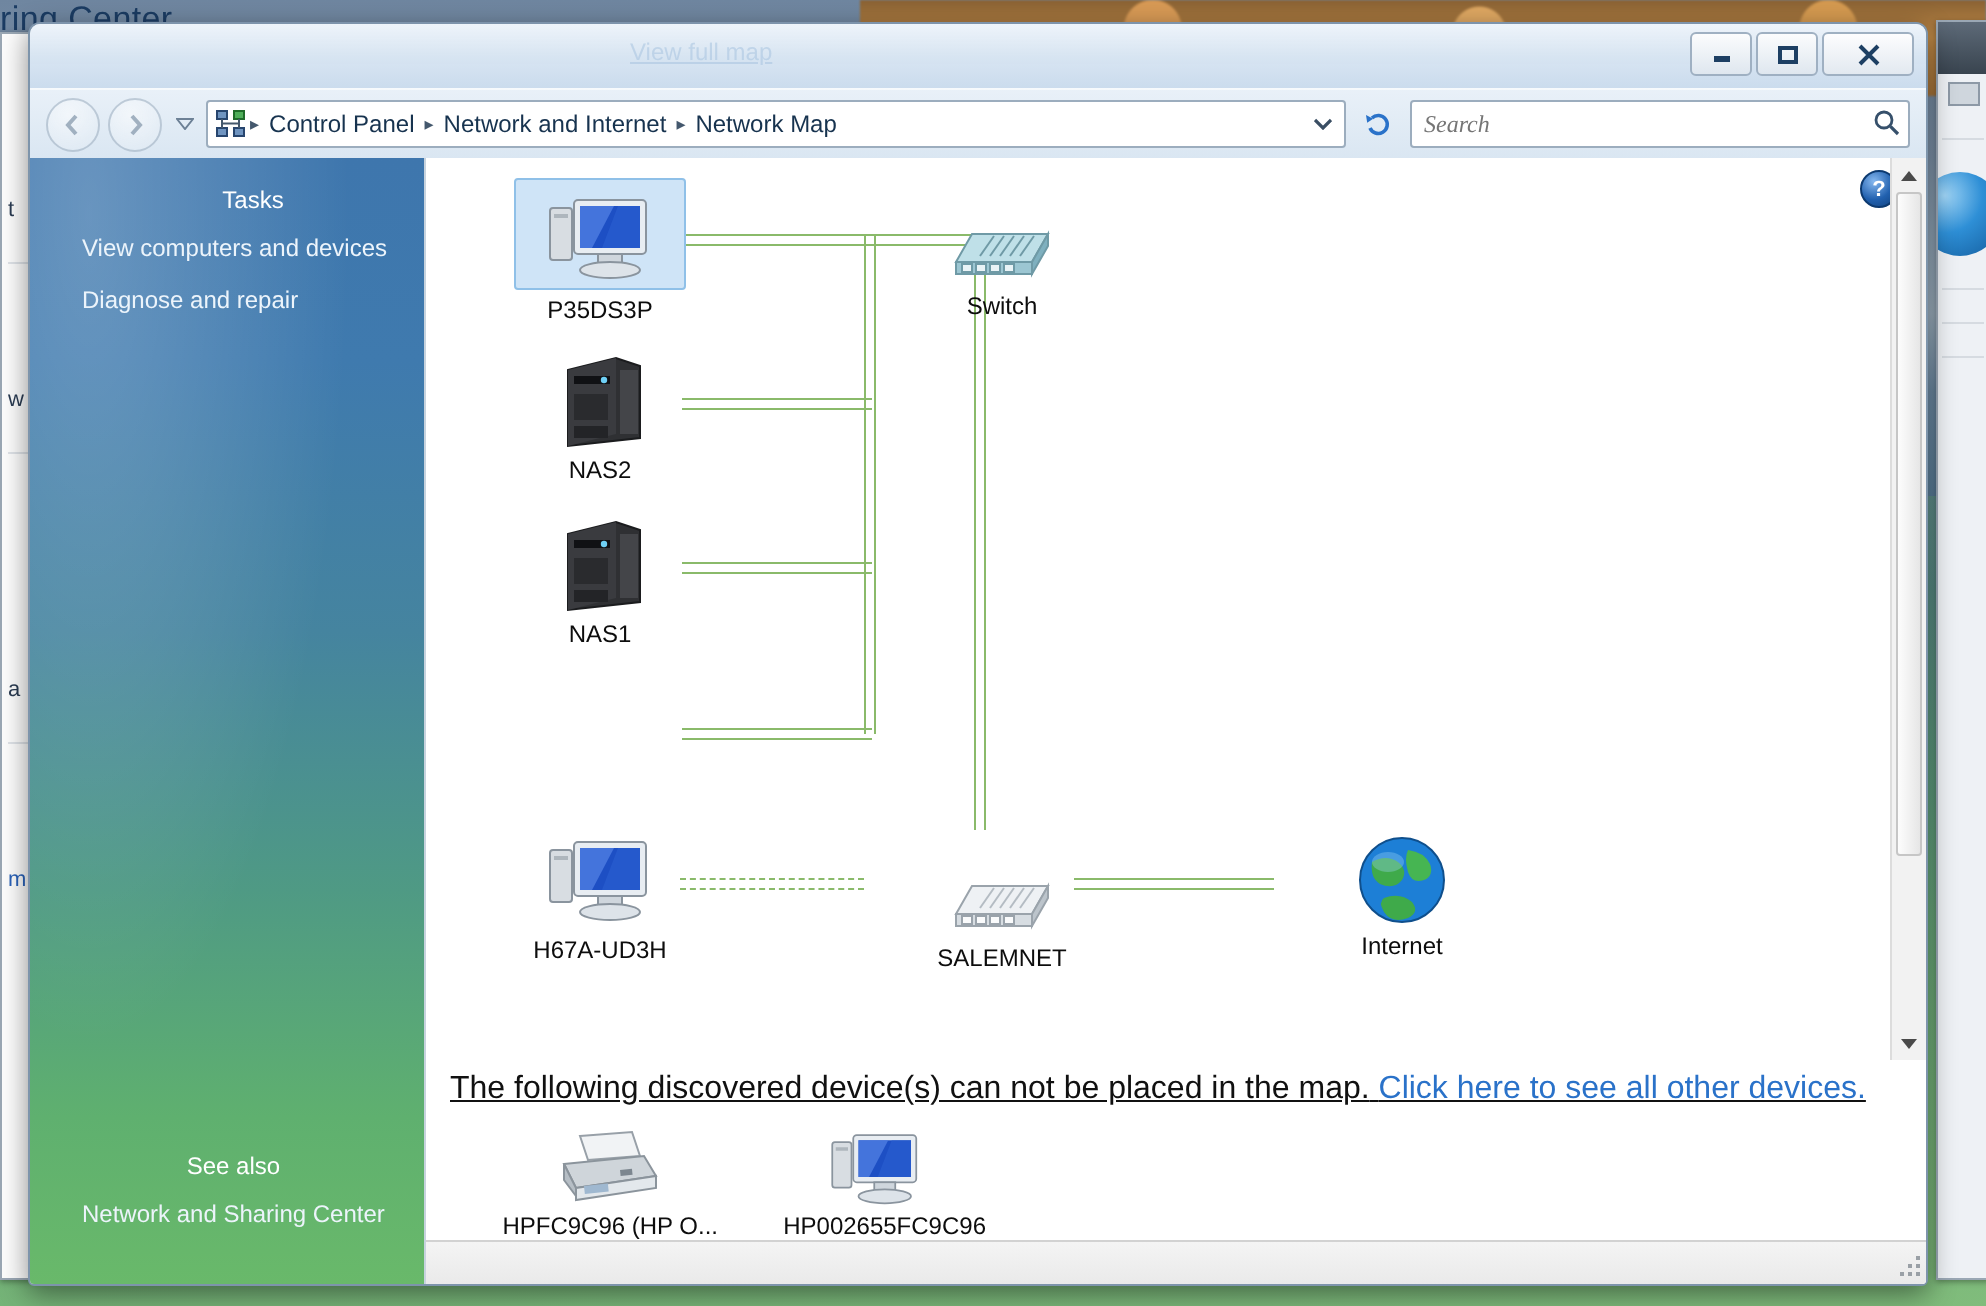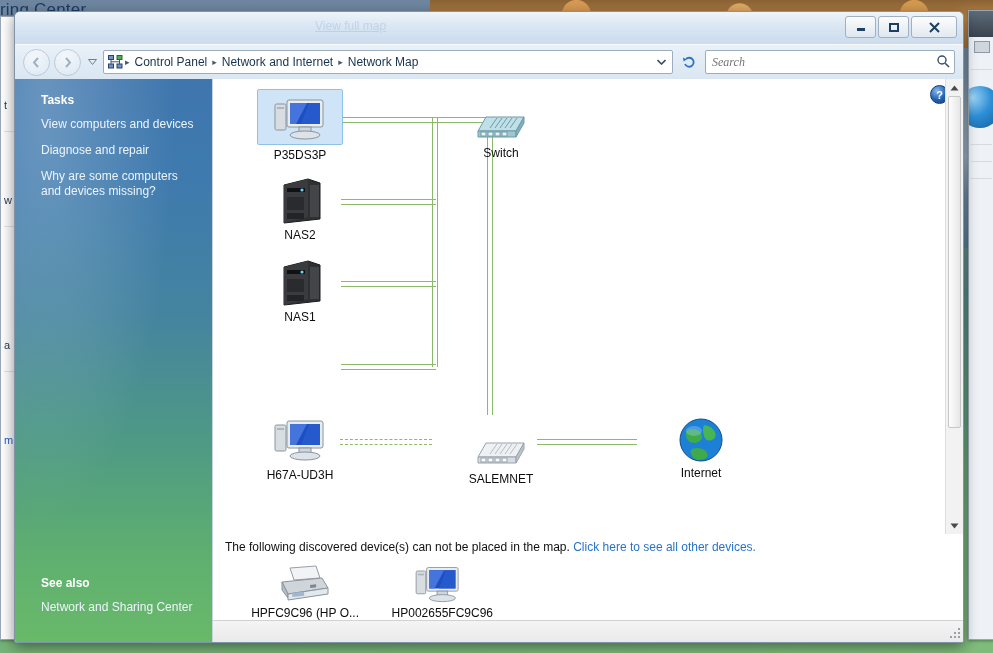--- a/index.html
+++ b/index.html
@@ -78,41 +78,41 @@
   #searchbox input{border:0;outline:0;flex:1;font-family:"Liberation Serif", serif;font-style:italic;
     font-size:12px;color:#6c757d;background:transparent;}
   
   #body{display:flex;height:calc(630px - 32px - 34px);}
   #sidebar{width:197px;flex:0 0 197px;position:relative;color:#fff;
     background:linear-gradient(180deg,#3e76ad 0%, #3f7aae 18%, #45849f 42%, #4f9a84 65%, #5fb06f 85%, #69b96a 100%);
     border-right:1px solid #c7d3de;}
   #sidebar .gloss{position:absolute;inset:0;
     background:radial-gradient(ellipse at 15% 5%, rgba(255,255,255,.22) 0%, rgba(255,255,255,0) 55%);}
   #sidebar .inner{position:relative;padding:14px 0 0 26px;}
-  .side-head{font-size:12px;font-weight:bold;margin-bottom:10px;}
+  .side-head{font-size:12px;font-weight:normal;margin-bottom:10px;text-align:center;}
   .side-link{font-size:12px;color:#ecf4fb;margin-bottom:11px;line-height:15px;max-width:160px;}
   #seealso{position:absolute;left:26px;bottom:28px;}
   #seealso .side-head{margin-bottom:10px;}
   #seealso .side-link{margin-bottom:0;}
   
   #content{flex:1;background:#fff;position:relative;display:flex;flex-direction:column;min-width:0;}
   #maparea{position:relative;flex:1;overflow:hidden;}
   #helpicon{position:absolute;right:14px;top:6px;width:17px;height:17px;border-radius:50%;
     background:radial-gradient(circle at 35% 28%, #86b8ef 0%, #2160ae 55%, #10417d 100%);
     color:#fff;font-size:11px;font-weight:bold;display:flex;align-items:center;justify-content:center;
     border:1px solid #0d3a70;}
   .node{position:absolute;width:86px;text-align:center;}
   .node .ic{height:54px;display:flex;align-items:flex-end;justify-content:center;}
   .node .lbl{font-size:12px;color:#0d0d0d;margin-top:3px;white-space:nowrap;}
   .node.selected .ic{background:#cfe4f7;border:1px solid #8fc0e8;border-radius:2px;}
   .line{position:absolute;background:transparent;}
   .hline{height:4px;border-top:1px solid #8aba6a;border-bottom:1px solid #8aba6a;}
   .vline{width:4px;border-left:1px solid #8aba6a;border-right:1px solid #8aba6a;}
   .dashed{height:4px;border-top:1px dashed #8aba6a;border-bottom:1px dashed #8aba6a;}
-  #notice{padding:6px 28px 2px 12px;font-size:12px;color:#111;}
+  #notice{padding:6px 28px 2px 12px;font-size:16px;color:#111;text-decoration:underline;}
   #notice a{color:#2a72c9;text-decoration:none;}
   #unplaced{display:flex;gap:24px;padding:4px 12px 0 36px;}
   .upnode{width:110px;text-align:right;}
   .upnode .ic{height:46px;display:flex;align-items:flex-end;justify-content:center;}
   .upnode .lbl{font-size:12px;color:#0d0d0d;white-space:nowrap;overflow:hidden;}
   
   #vscroll{position:absolute;right:0;top:0;width:17px;height:100%;background:#f2f2f2;
     border-left:1px solid #dcdcdc;display:flex;flex-direction:column;}
   .sbtn{height:17px;display:flex;align-items:center;justify-content:center;background:#f2f2f2;}
   #vthumb{margin:0 2px;background:linear-gradient(90deg,#fdfdfd,#e6e6e6);border:1px solid #c6c6c6;border-radius:2px;}
@@ -236,21 +236,20 @@
   </div>
 
   <div id="body">
 
     <div id="sidebar">
       <div class="gloss"></div>
       <div class="inner">
         <div class="side-head">Tasks</div>
         <div class="side-link">View computers and devices</div>
         <div class="side-link">Diagnose and repair</div>
-        <div class="side-link">Why are some computers and devices missing?</div>
       </div>
       <div id="seealso">
         <div class="side-head">See also</div>
         <div class="side-link">Network and Sharing Center</div>
       </div>
     </div>
 
     <div id="content">
 
       <div id="maparea">

